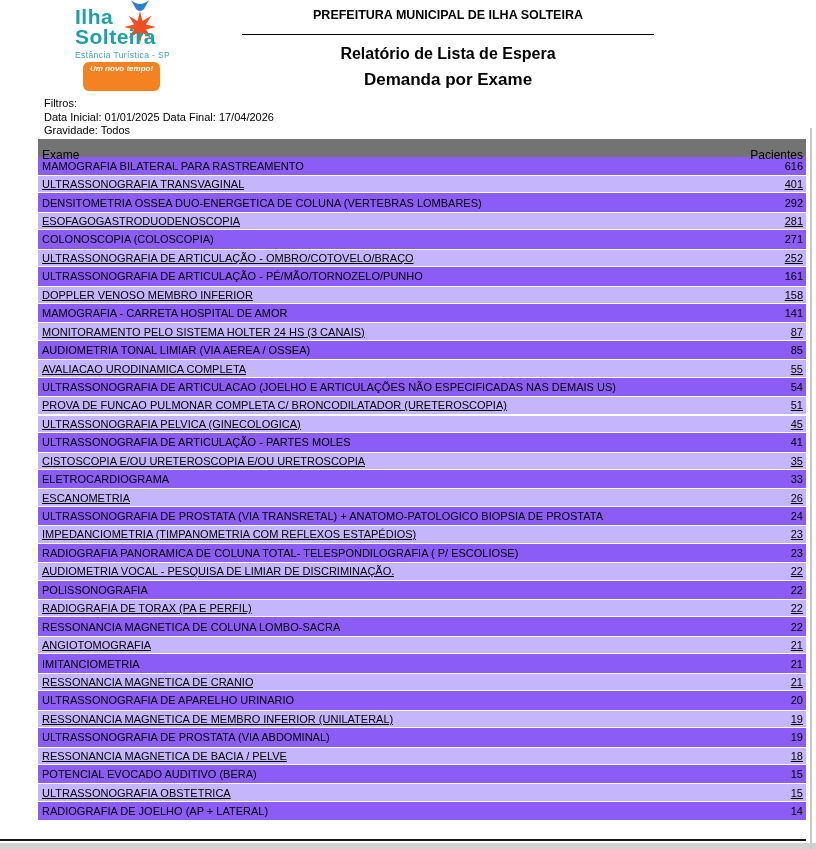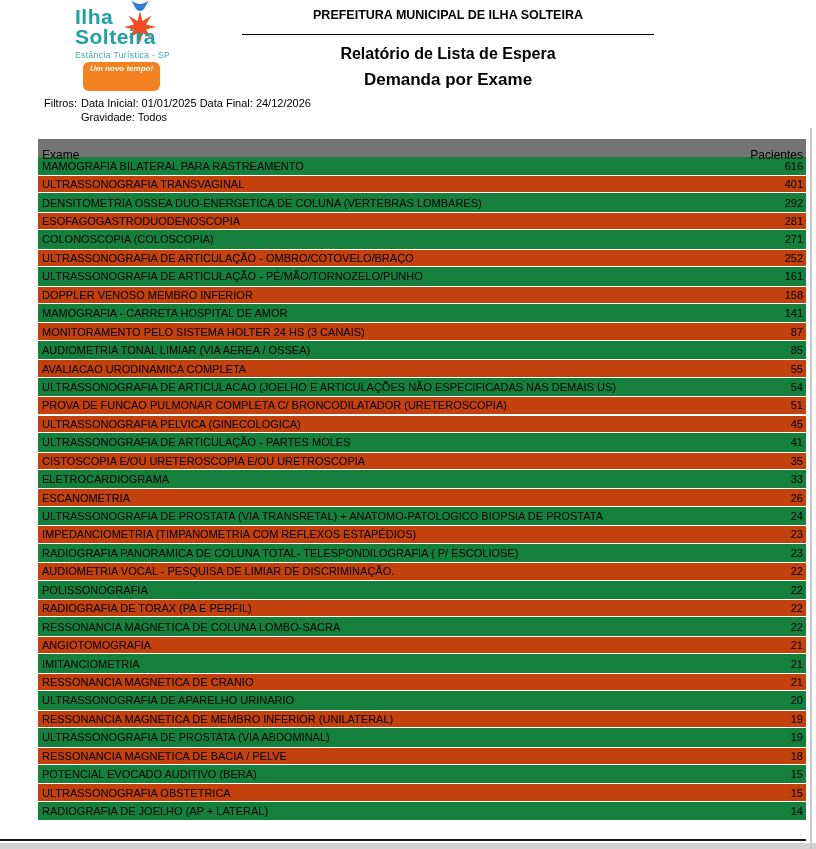--- a/index.html
+++ b/index.html
@@ -21,35 +21,35 @@
   .logo-badge { position:absolute; left:9px; top:60px; background:#f58220; color:#fff; font-size:8px; font-weight:bold; font-style:italic; padding:2px 7px 18px; border-radius:6px; white-space:nowrap; }
 
   
   .header-block { position:absolute; left:242px; top:8px; width:412px; text-align:center; }
   .org-title { font-size:12.5px; font-weight:bold; padding-bottom:12px; }
   .header-rule { border-bottom:1.6px solid #000; width:100%; }
   .report-title { margin-top:10px; font-size:16px; font-weight:bold; }
   .report-subtitle { margin-top:7px; font-size:17px; font-weight:bold; }
 
   
-  .filters { position:absolute; left:44px; top:97px; display:flex; font-size:11px; line-height:13.5px; }
+  .filters { position:absolute; left:44px; top:97px; display:flex; font-size:11px; line-height:13.5px;flex-direction:column; }
   .filters-label { margin-right:4px; }
   .filters-lines div { white-space:nowrap; }
 
   
   .table { position:absolute; left:38px; top:139px; width:768px; }
   .thead {
     height:17.5px; background:#737373; display:flex; justify-content:space-between;
     align-items:center; font-size:12px; padding:16px 3px 1px 4px;
   }
   .trow {
     height:18.45px; display:flex; justify-content:space-between; align-items:center;
-    font-size:11px; padding:0 3px 0 4px; background:#15803d;
+    font-size:11px; padding:0 3px 0 4px; background:#8b5cf6;
   }
-  .trow.alt { background:#c2410c; border-top:1.5px solid #fff; border-bottom:1.5px solid #fff; }
+  .trow.alt { background:#c4b5fd; border-top:1.5px solid #fff; border-bottom:1.5px solid #fff;text-decoration:underline; }
   .c-exame { white-space:nowrap; overflow:hidden; }
   .c-pac { text-align:right; font-size:11px; }
 
   
   .bottom-line { position:absolute; left:0; top:839px; width:806px; height:2px; background:#1a1a1a; }
   .bottom-strip { position:absolute; left:0; top:842.5px; width:816px; height:6.5px; background:#d2d2d2; }
   .right-edge { position:absolute; left:810px; top:128px; width:2px; height:721px; background:#c9c9c9; }
 </style>
 </head>
 <body>
@@ -68,21 +68,21 @@
 <div class="header-block">
   <div class="org-title">PREFEITURA MUNICIPAL DE ILHA SOLTEIRA</div>
   <div class="header-rule"></div>
   <div class="report-title">Relatório de Lista de Espera</div>
   <div class="report-subtitle">Demanda por Exame</div>
 </div>
 
 <div class="filters">
   <span class="filters-label">Filtros:</span>
   <div class="filters-lines">
-    <div>Data Inicial: 01/01/2025 Data Final: 24/12/2026</div>
+    <div>Data Inicial: 01/01/2025 Data Final: 17/04/2026</div>
     <div>Gravidade: Todos</div>
   </div>
 </div>
 
 <div class="table">
   <div class="thead">
     <span>Exame</span>
     <span>Pacientes</span>
   </div>
   <div id="tbody">

